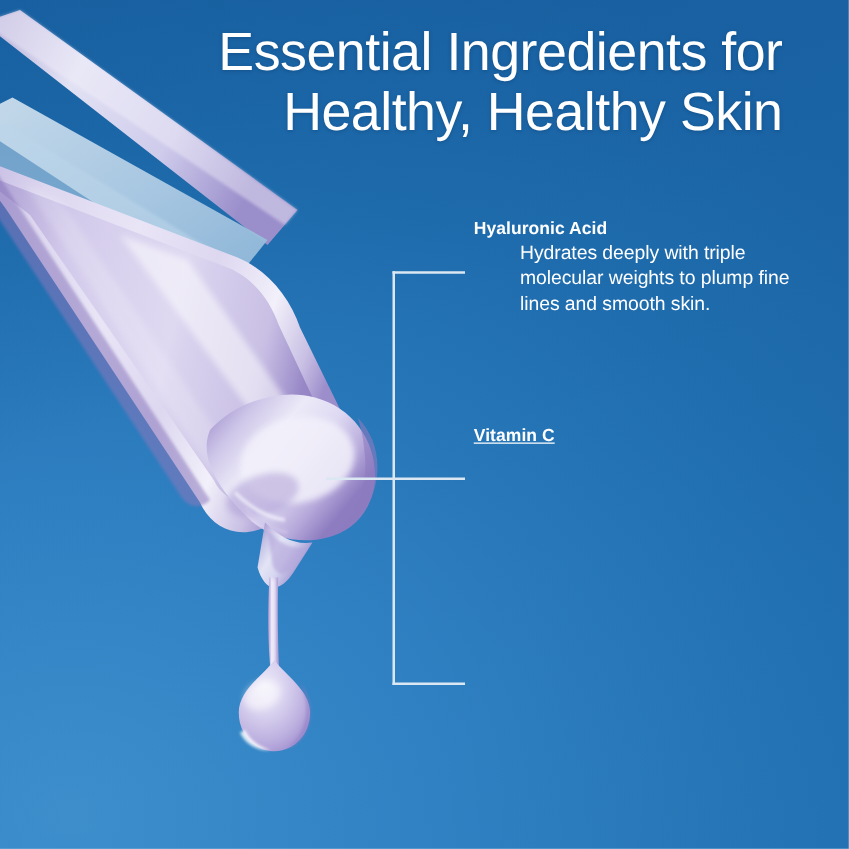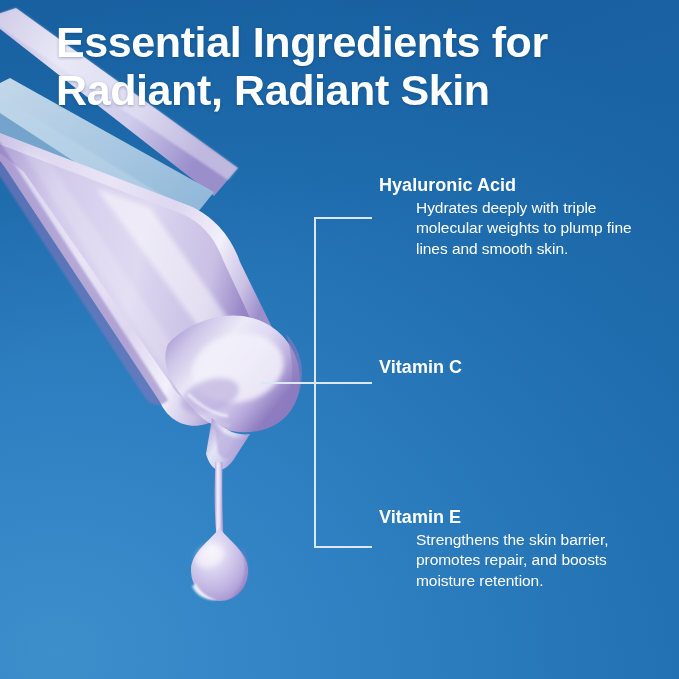--- a/index.html
+++ b/index.html
@@ -37,54 +37,54 @@
     width: 679px;
     height: 679px;
   }
 
   
   .title {
     position: absolute;
     left: 56px;
     top: 18px;
     width: 570px;
-    text-align: left;
+    text-align: right;
     color: #ffffff;
     font-size: 43px;
     line-height: 1.12;
-    font-weight: 700;
+    font-weight: 400;
     letter-spacing: -0.4px;
     text-shadow: 0 1px 3px rgba(10,50,95,0.35);
     pointer-events: none;
   }
   .title .l2 { display: block; }
 
   
   .callout {
     position: absolute;
     left: 379px;
     width: 262px;
     color: #ffffff;
   }
   .callout .head {
-    font-size: 18px;
+    font-size: 14px;
     font-weight: 700;
     line-height: 1.25;
     letter-spacing: 0.05px;
     margin-bottom: 1px;
   }
   .callout .body {
     font-size: 15.5px;
     font-weight: 400;
     line-height: 1.33;
     letter-spacing: -0.05px;
     margin-left: 37px;
   }
   #callout-0 { top: 174px; }
-  #callout-1 { top: 356px; }
+  #callout-1 { top: 340px; text-decoration: underline; }
   #callout-2 { top: 506px; }
 </style>
 </head>
 <body>
 
 <div id="canvas">
 
   <div class="bg-base"></div>
   <div class="bg-sheen"></div>
 
@@ -246,30 +246,26 @@
       <line x1="315" y1="218" x2="371" y2="218"></line>
 
       <line x1="262" y1="383" x2="371" y2="383"></line>
 
       <line x1="315" y1="547" x2="371" y2="547"></line>
     </g>
   </svg>
 
   <div class="title">
     <span class="l1">Essential Ingredients for</span>
-    <span class="l2">Radiant, Radiant Skin</span>
+    <span class="l2">Healthy, Healthy Skin</span>
   </div>
 
   <div class="callout" id="callout-0">
     <div class="head">Hyaluronic Acid</div>
     <div class="body">Hydrates deeply with triple molecular weights to plump fine lines and smooth skin.</div>
   </div>
 
   <div class="callout" id="callout-1">
     <div class="head">Vitamin C</div>
   </div>
 
-  <div class="callout" id="callout-2">
-    <div class="head">Vitamin E</div>
-    <div class="body">Strengthens the skin barrier, promotes repair, and boosts moisture retention.</div>
-  </div>
 
 </div>
 
 </body></html>

